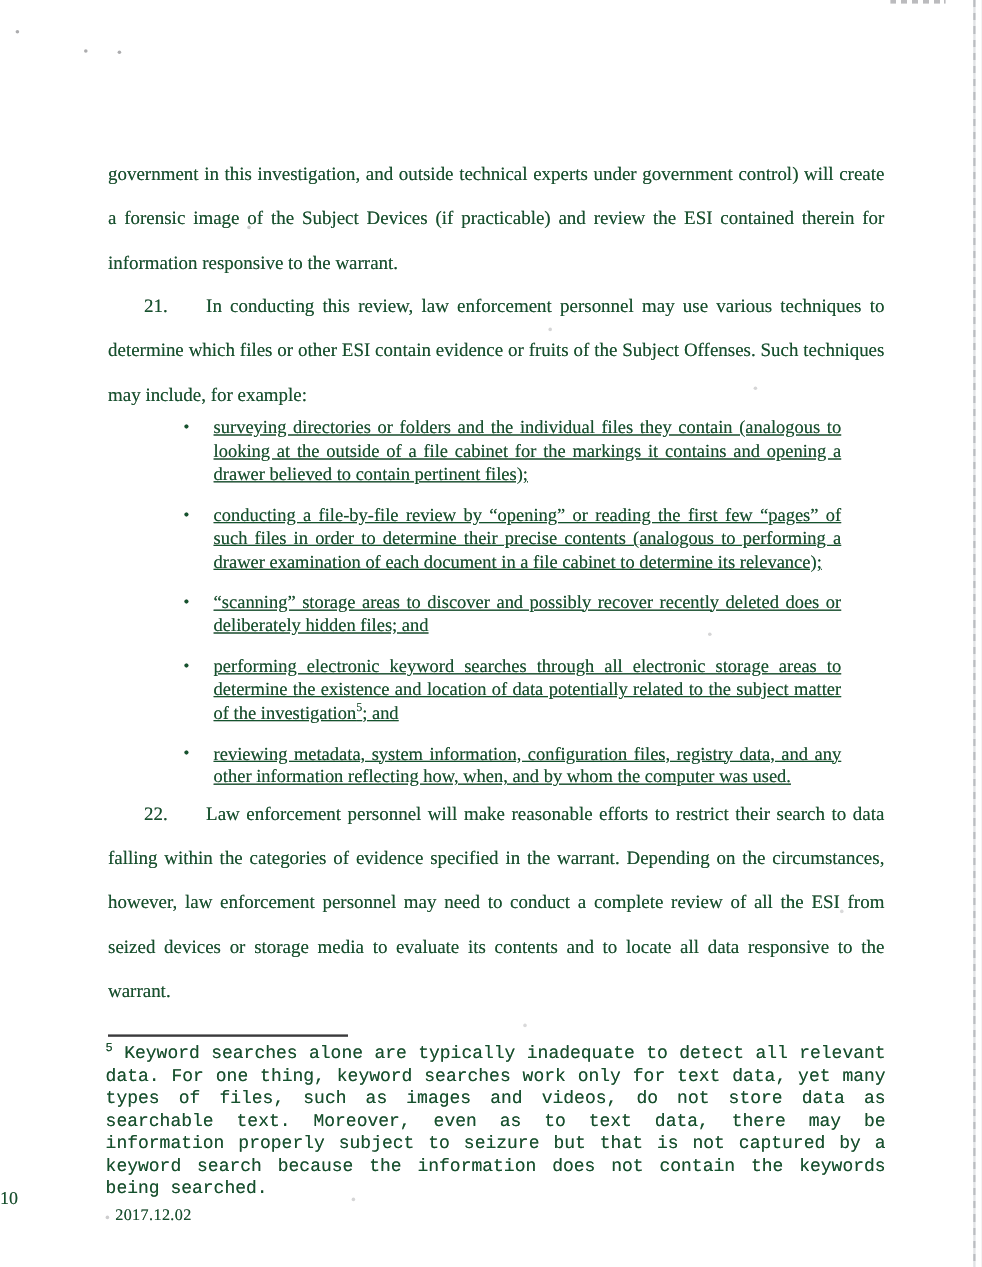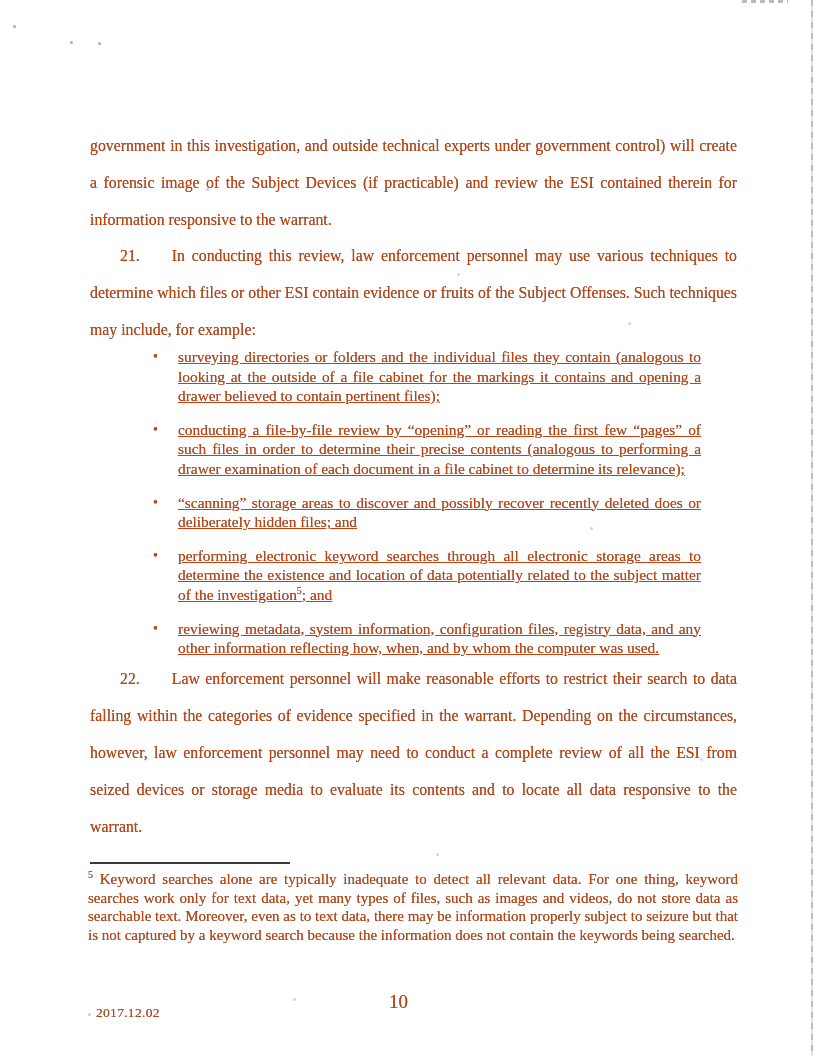--- a/index.html
+++ b/index.html
@@ -7,21 +7,21 @@
     padding: 0;
     background: #e8e8e8;
   }
   .page {
     position: relative;
     width: 818px;
     height: 1056px;
     background: #ffffff;
     overflow: hidden;
     font-family: "Liberation Serif", "DejaVu Serif", serif;
-    color: #c2410c;
+    color: #14532d;
   }
   .txt {
     text-shadow: 0 0 0.5px rgba(20,20,20,0.55);
   }
   .para {
     position: absolute;
     left: 90px;
     width: 647px;
     font-size: 15.8px;
     line-height: 37px;
@@ -68,28 +68,28 @@
   }
   .footnote {
     position: absolute;
     left: 88px;
     top: 870px;
     width: 650px;
     font-size: 15px;
     line-height: 18.7px;
     text-align: justify;
     margin: 0;
+    font-family: Liberation Mono, monospace;
   }
   .pageno {
     position: absolute;
     left: 0;
     top: 991px;
     width: 797px;
-    text-align: center;
-    font-size: 19px;
+    font-size: 15px;
     margin: 0;
   }
   .stamp {
     position: absolute;
     left: 96px;
     top: 1005px;
     font-size: 13.5px;
     letter-spacing: 0.3px;
     margin: 0;
   }

